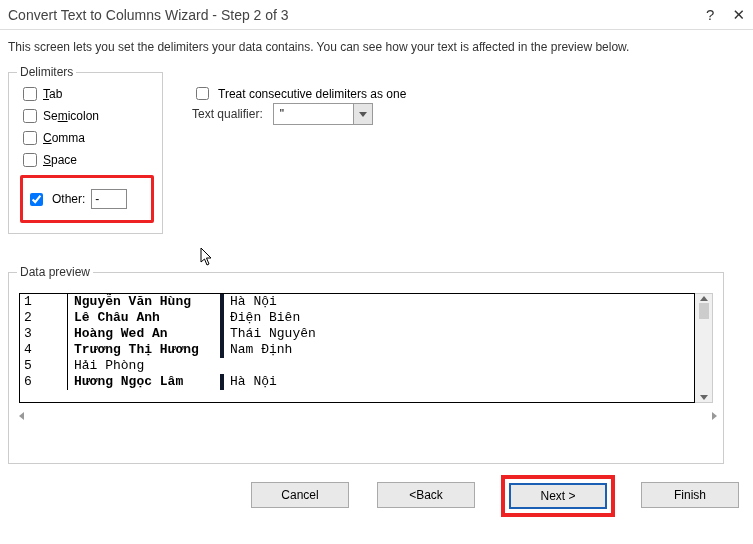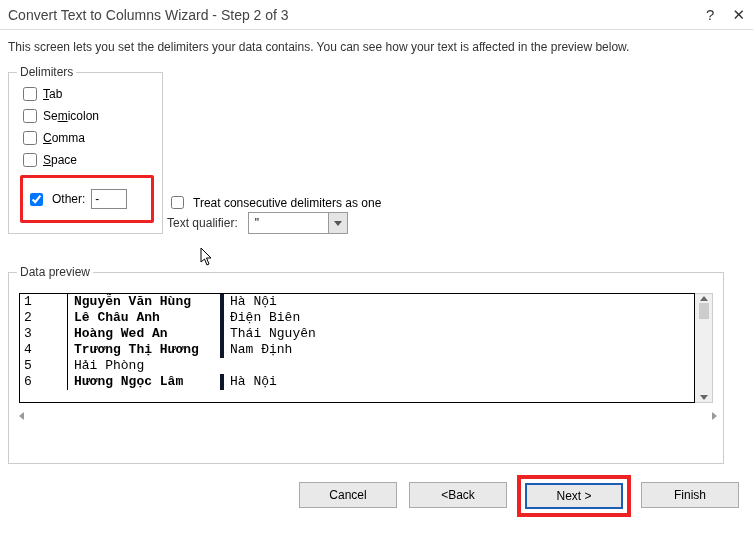--- a/index.html
+++ b/index.html
@@ -39,22 +39,22 @@
   .content {
     padding: 10px 8px 8px 8px;
   }
   .description {
     font-size: 12px;
     color: #333;
     margin-bottom: 12px;
   }
   .row-main {
     display: flex;
-    gap: 4px;
-    align-items: flex-end;
+    gap: 29px;
+    align-items: flex-start;
   }
   .fieldset {
     position: relative;
     border: 1px solid #ccc;
     padding: 10px 8px 10px 8px;
     margin-top: 6px;
   }
   .fieldset .legend {
     position: absolute;
     top: -8px;
@@ -210,21 +210,21 @@
   }
   .hscroll .tri-r {
     width: 0; height: 0;
     border-top: 4px solid transparent;
     border-bottom: 4px solid transparent;
     border-left: 5px solid #999;
   }
   .buttons {
     display: flex;
     justify-content: flex-end;
-    gap: 12px;
+    gap: 28px;
     padding: 10px 14px;
   }
   .btn {
     width: 98px;
     height: 26px;
     border: 1px solid #aaa;
     background: #e9e9e9;
     font-size: 12px;
     display: flex;
     align-items: center;

